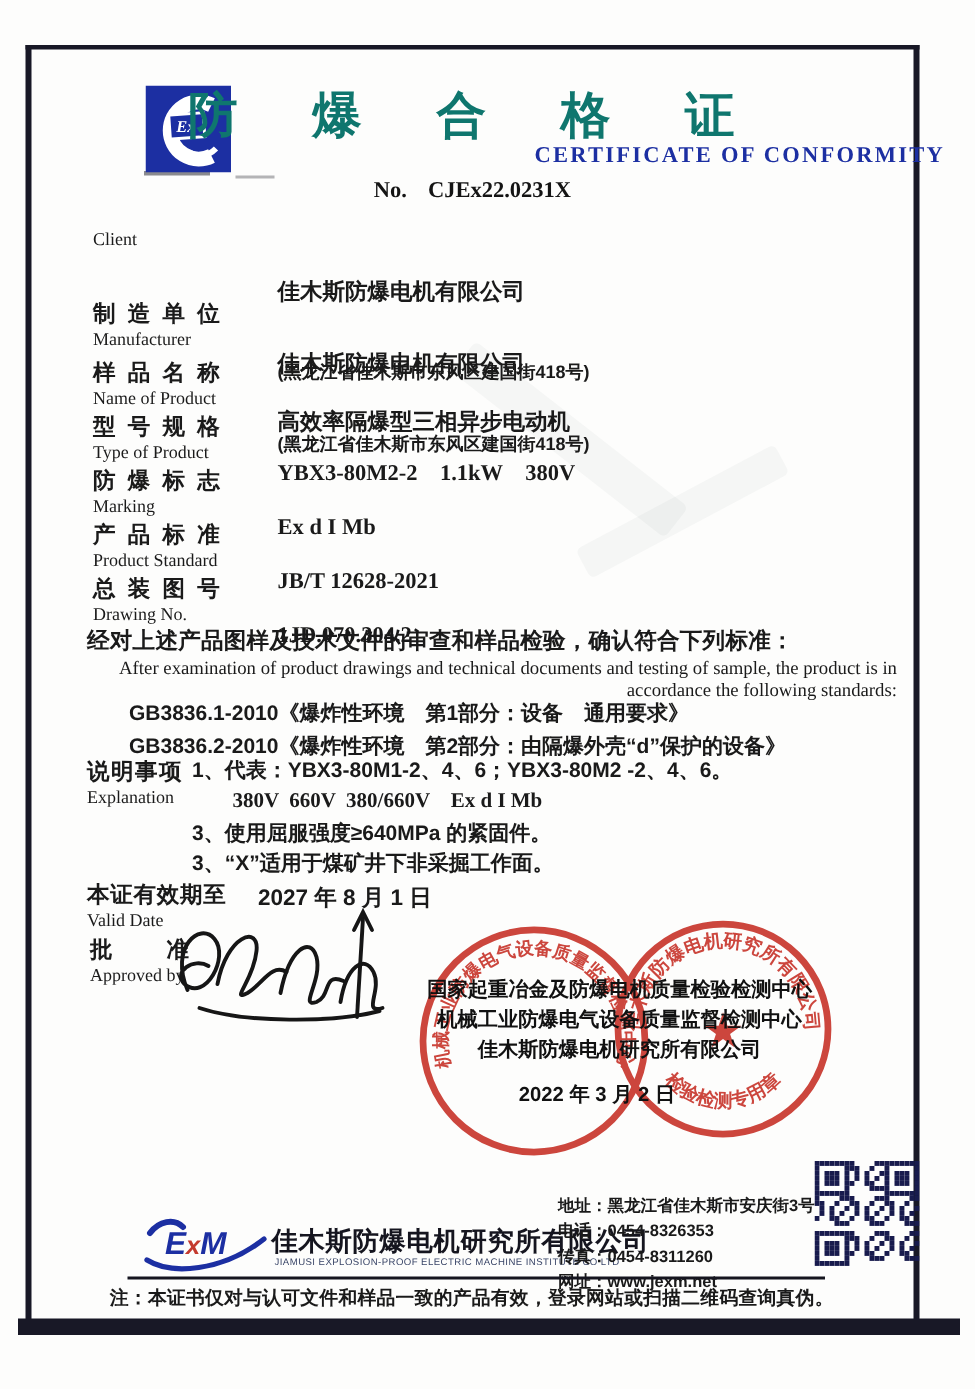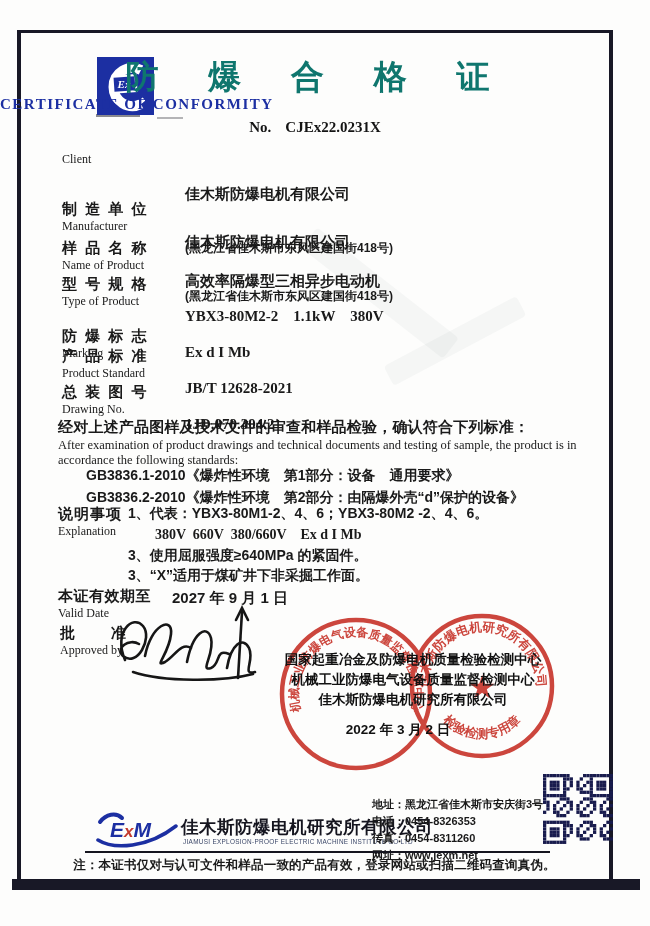--- a/index.html
+++ b/index.html
@@ -4,36 +4,36 @@
 <style>
   html,body{margin:0;padding:0;background:#ffffff;}
   .page{position:relative;width:650px;height:926px;background:#fdfdfc;overflow:hidden;
         font-family:"Liberation Sans",sans-serif;color:#1a1a1a;}
   
   .frame-edge{position:absolute;background:#181826;}
   
   .logo-box{position:absolute;left:97px;top:57px;width:57px;height:58px;}
   .title-cn{position:absolute;left:0;top:55px;width:630px;text-align:center;
             font-size:33px;font-weight:bold;letter-spacing:15px;color:#0f766e;font-family:Liberation Mono, monospace;}
-  .title-en{position:absolute;left:0;top:96px;width:630px;text-align:left;
+  .title-en{position:absolute;left:0;top:96px;width:630px;text-align:right;
             font-family:"Liberation Serif",serif;font-size:15px;font-weight:bold;
             letter-spacing:1.5px;color:#1c2fa2;}
   .cert-no{position:absolute;left:0;top:119px;width:630px;text-align:center;
            font-family:"Liberation Serif",serif;font-size:15px;font-weight:bold;color:#141414;}
   .cert-no .num{margin-left:14px;}
   
   .flabel{position:absolute;left:62px;width:130px;}
   .flabel .cn{font-size:15px;font-weight:bold;letter-spacing:2px;white-space:nowrap;}
   .flabel .en{font-family:"Liberation Serif",serif;font-size:12px;margin-top:0px;white-space:nowrap;}
   .fvalue{position:absolute;left:185px;width:410px;font-size:15px;font-weight:600;white-space:pre-wrap;}
   .fvalue .sub{font-size:12px;font-weight:bold;margin-top:2px;}
   
   .stmt-cn{position:absolute;left:58px;top:418px;width:545px;font-size:15px;font-weight:bold;letter-spacing:0.2px;}
   .stmt-en{position:absolute;left:58px;top:438px;width:540px;font-family:"Liberation Serif",serif;
-           font-size:12.5px;line-height:15px;}
+           font-size:12.5px;line-height:15px;text-align:right;}
   .std-line{position:absolute;left:86px;width:520px;font-size:14px;font-weight:600;white-space:pre-wrap;}
   
   .expl-item{position:absolute;width:480px;font-size:14px;font-weight:600;white-space:pre-wrap;}
   
   .overlay-line{position:absolute;left:263px;width:300px;text-align:center;
                 font-size:13.5px;font-weight:bold;color:#111;z-index:5;white-space:nowrap;}
   .stamp-svg{position:absolute;left:252px;top:604px;z-index:3;opacity:0.92;}
   .sig-svg{position:absolute;left:103px;top:598px;z-index:2;}
   
   .f-logo{position:absolute;left:96px;top:810px;width:84px;height:42px;}
@@ -111,21 +111,21 @@
   </div>
 
   <div class="flabel" style="top:275px;">
     <div class="cn">型 号 规 格</div>
     <div class="en">Type of Product</div>
   </div>
   <div class="fvalue" style="top:274px;font-family:'Liberation Serif',serif;font-weight:bold;">
     <div>YBX3-80M2-2    1.1kW    380V</div>
   </div>
 
-  <div class="flabel" style="top:311px;margin-top:16px;">
+  <div class="flabel" style="top:311px;">
     <div class="cn">防 爆 标 志</div>
     <div class="en">Marking</div>
   </div>
   <div class="fvalue" style="top:310px;font-family:Liberation Serif, serif;font-weight:bold;">
     <div>Ex d I Mb</div>
   </div>
 
   <div class="flabel" style="top:347px;">
     <div class="cn">产 品 标 准</div>
     <div class="en">Product Standard</div>
@@ -153,21 +153,21 @@
   </div>
   <div class="expl-item" style="left:128px;top:505px;">1、代表：YBX3-80M1-2、4、6；YBX3-80M2 -2、4、6。</div>
   <div class="expl-item" style="left:155px;top:527px;font-family:'Liberation Serif',serif;font-weight:bold;">380V  660V  380/660V    Ex d I Mb</div>
   <div class="expl-item" style="left:128px;top:547px;">3、使用屈服强度≥640MPa 的紧固件。</div>
   <div class="expl-item" style="left:128px;top:567px;">3、“X”适用于煤矿井下非采掘工作面。</div>
 
   <div class="flabel" style="top:587px;left:58px;width:120px;">
     <div class="cn" style="letter-spacing:0.5px;">本证有效期至</div>
     <div class="en">Valid Date</div>
   </div>
-  <div class="fvalue" style="left:172px;top:589px;">2027 年 9 月 1 日</div>
+  <div class="fvalue" style="left:172px;top:589px;">2027 年 8 月 1 日</div>
 
   <div class="flabel" style="top:624px;left:60px;">
     <div class="cn">批　　准</div>
     <div class="en">Approved by</div>
   </div>
 
   <svg class="sig-svg" width="175" height="95" viewBox="0 0 175 95">
     <g stroke="#161616" stroke-width="2.6" fill="none" stroke-linecap="round">
       <path d="M22,62 C10,34 30,16 40,28 C50,40 34,70 20,58 C12,50 26,40 36,46"></path>
       <path d="M42,58 C48,26 70,18 68,36 C66,56 50,70 62,64 C72,58 78,44 88,50"></path>

